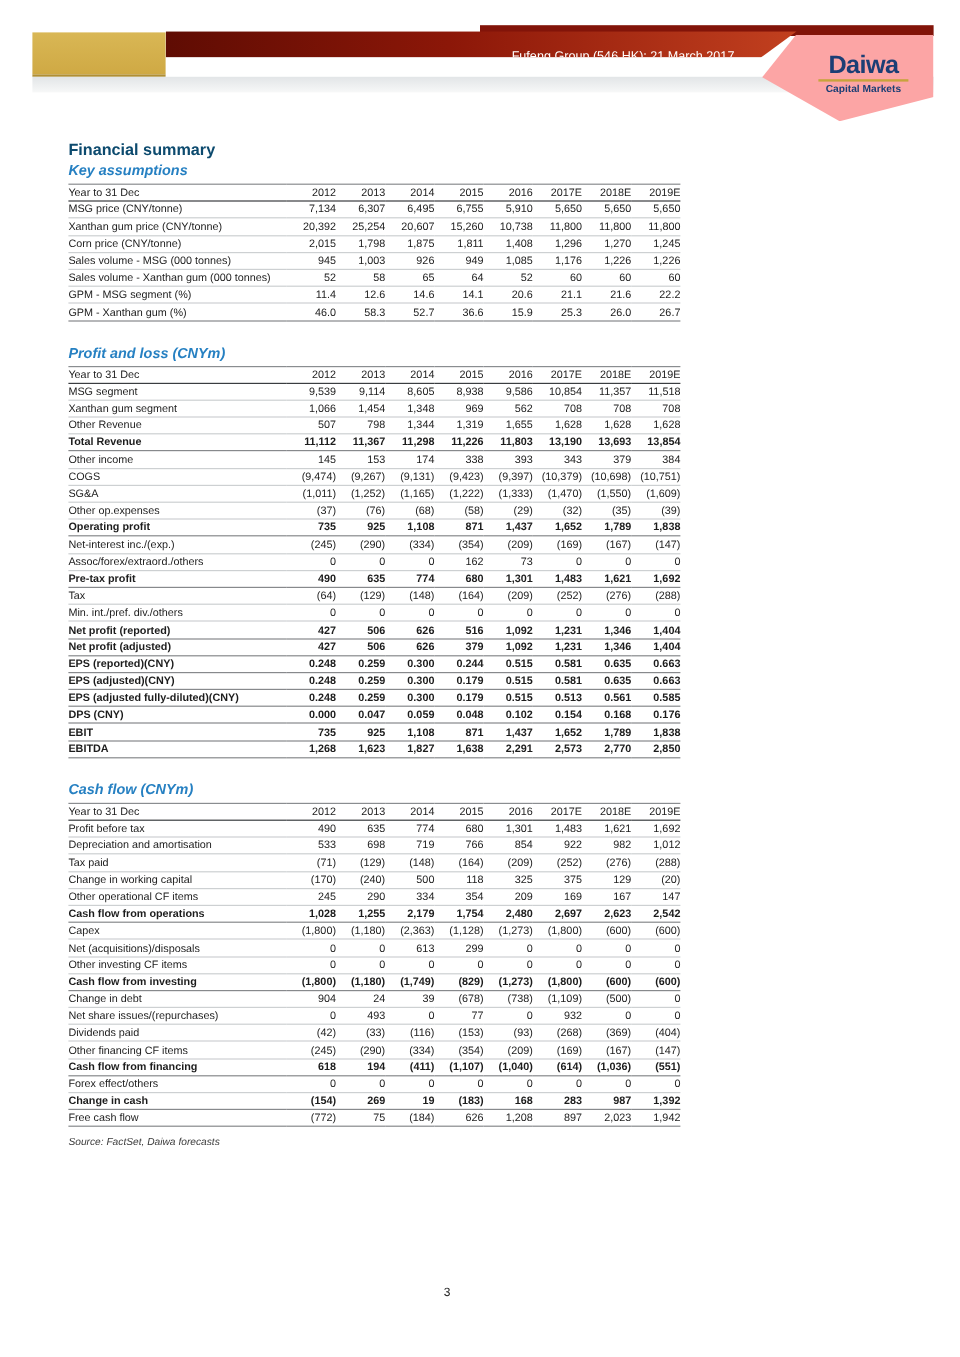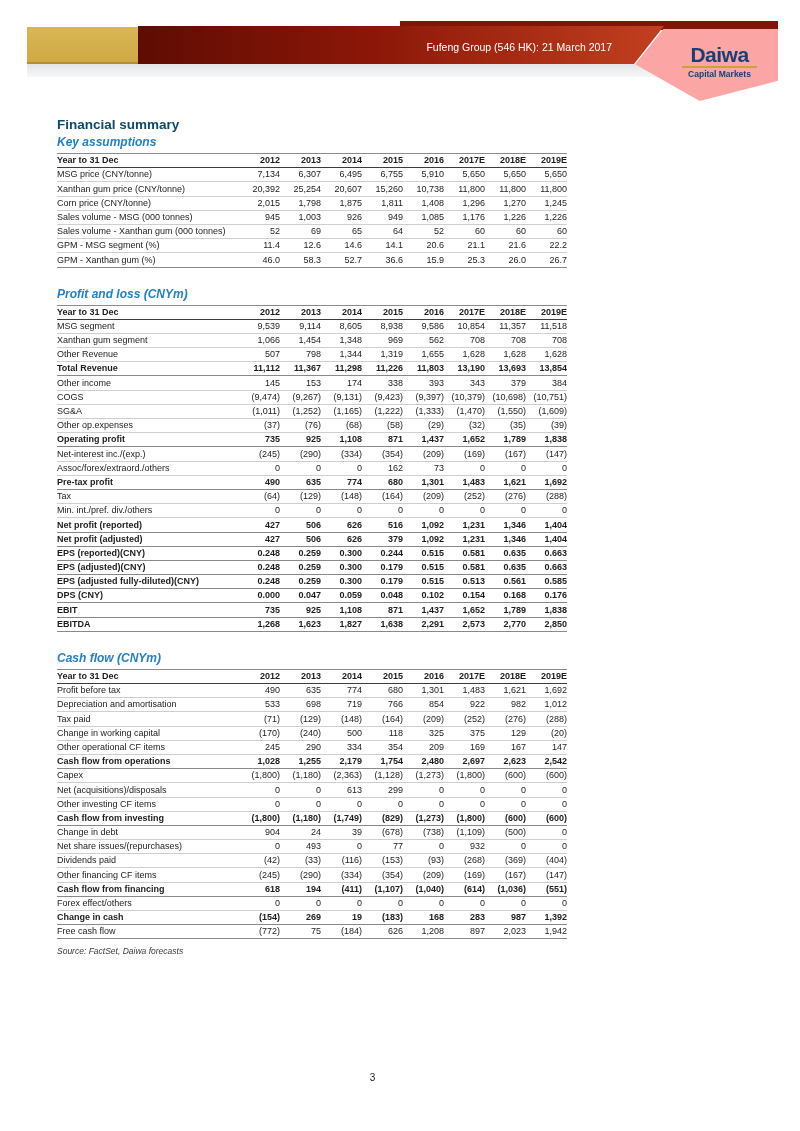--- a/index.html
+++ b/index.html
@@ -19,21 +19,21 @@
     background: #821409;
   }
   .hdr-gold {
     position: absolute; left: 27px; top: 27px;
     width: 111px; height: 37px;
     background: linear-gradient(to bottom, #d9b755, #cfa944);
     border-bottom: 2px solid #b08f35;
   }
   .hdr-banner {
     position: absolute; left: 138px; top: 26px;
-    width: 526px; height: 38px;
+    width: 526px; height: 22px;
     background: linear-gradient(to right, #5f0c03, #8c1708 45%, #c2401f);
     clip-path: polygon(0 0, 100% 0, calc(100% - 30px) 100%, 0 100%);
     color: #ffffff;
     font-size: 10.5px;
     text-align: right;
     padding: 15px 52px 0 0;
   }
   .hdr-grayband {
     position: absolute; left: 27px; top: 64px;
     width: 751px; height: 13px;
@@ -92,21 +92,21 @@
   table.fin col.c-lbl { width: 182px; }
   table.fin col.c-num { width: 41px; }
   table.fin th, table.fin td {
     padding: 1.2px 0 1.4px 0;
     line-height: 1.18;
     vertical-align: bottom;
   }
   table.fin .num { text-align: right; }
   table.fin .lbl { text-align: left; }
   table.fin thead th {
-    font-weight: bold;
+    font-weight: normal;
     border-top: 1px solid #8a8d90;
     border-bottom: 1.5px solid #3a3d40;
   }
   table.fin tbody td { border-bottom: 1px solid #cdd0d2; }
   table.fin tbody tr.bold td {
     font-weight: bold;
     border-top: 1px solid #87898c;
     border-bottom: 1px solid #87898c;
   }
   table.fin tbody tr:last-child td { border-bottom: 1px solid #87898c; }
@@ -210,21 +210,21 @@
           <td class="num">926</td>
           <td class="num">949</td>
           <td class="num">1,085</td>
           <td class="num">1,176</td>
           <td class="num">1,226</td>
           <td class="num">1,226</td>
         </tr>
         <tr>
           <td class="lbl">Sales volume - Xanthan gum (000 tonnes)</td>
           <td class="num">52</td>
-          <td class="num">69</td>
+          <td class="num">58</td>
           <td class="num">65</td>
           <td class="num">64</td>
           <td class="num">52</td>
           <td class="num">60</td>
           <td class="num">60</td>
           <td class="num">60</td>
         </tr>
         <tr>
           <td class="lbl">GPM - MSG segment (%)</td>
           <td class="num">11.4</td>

